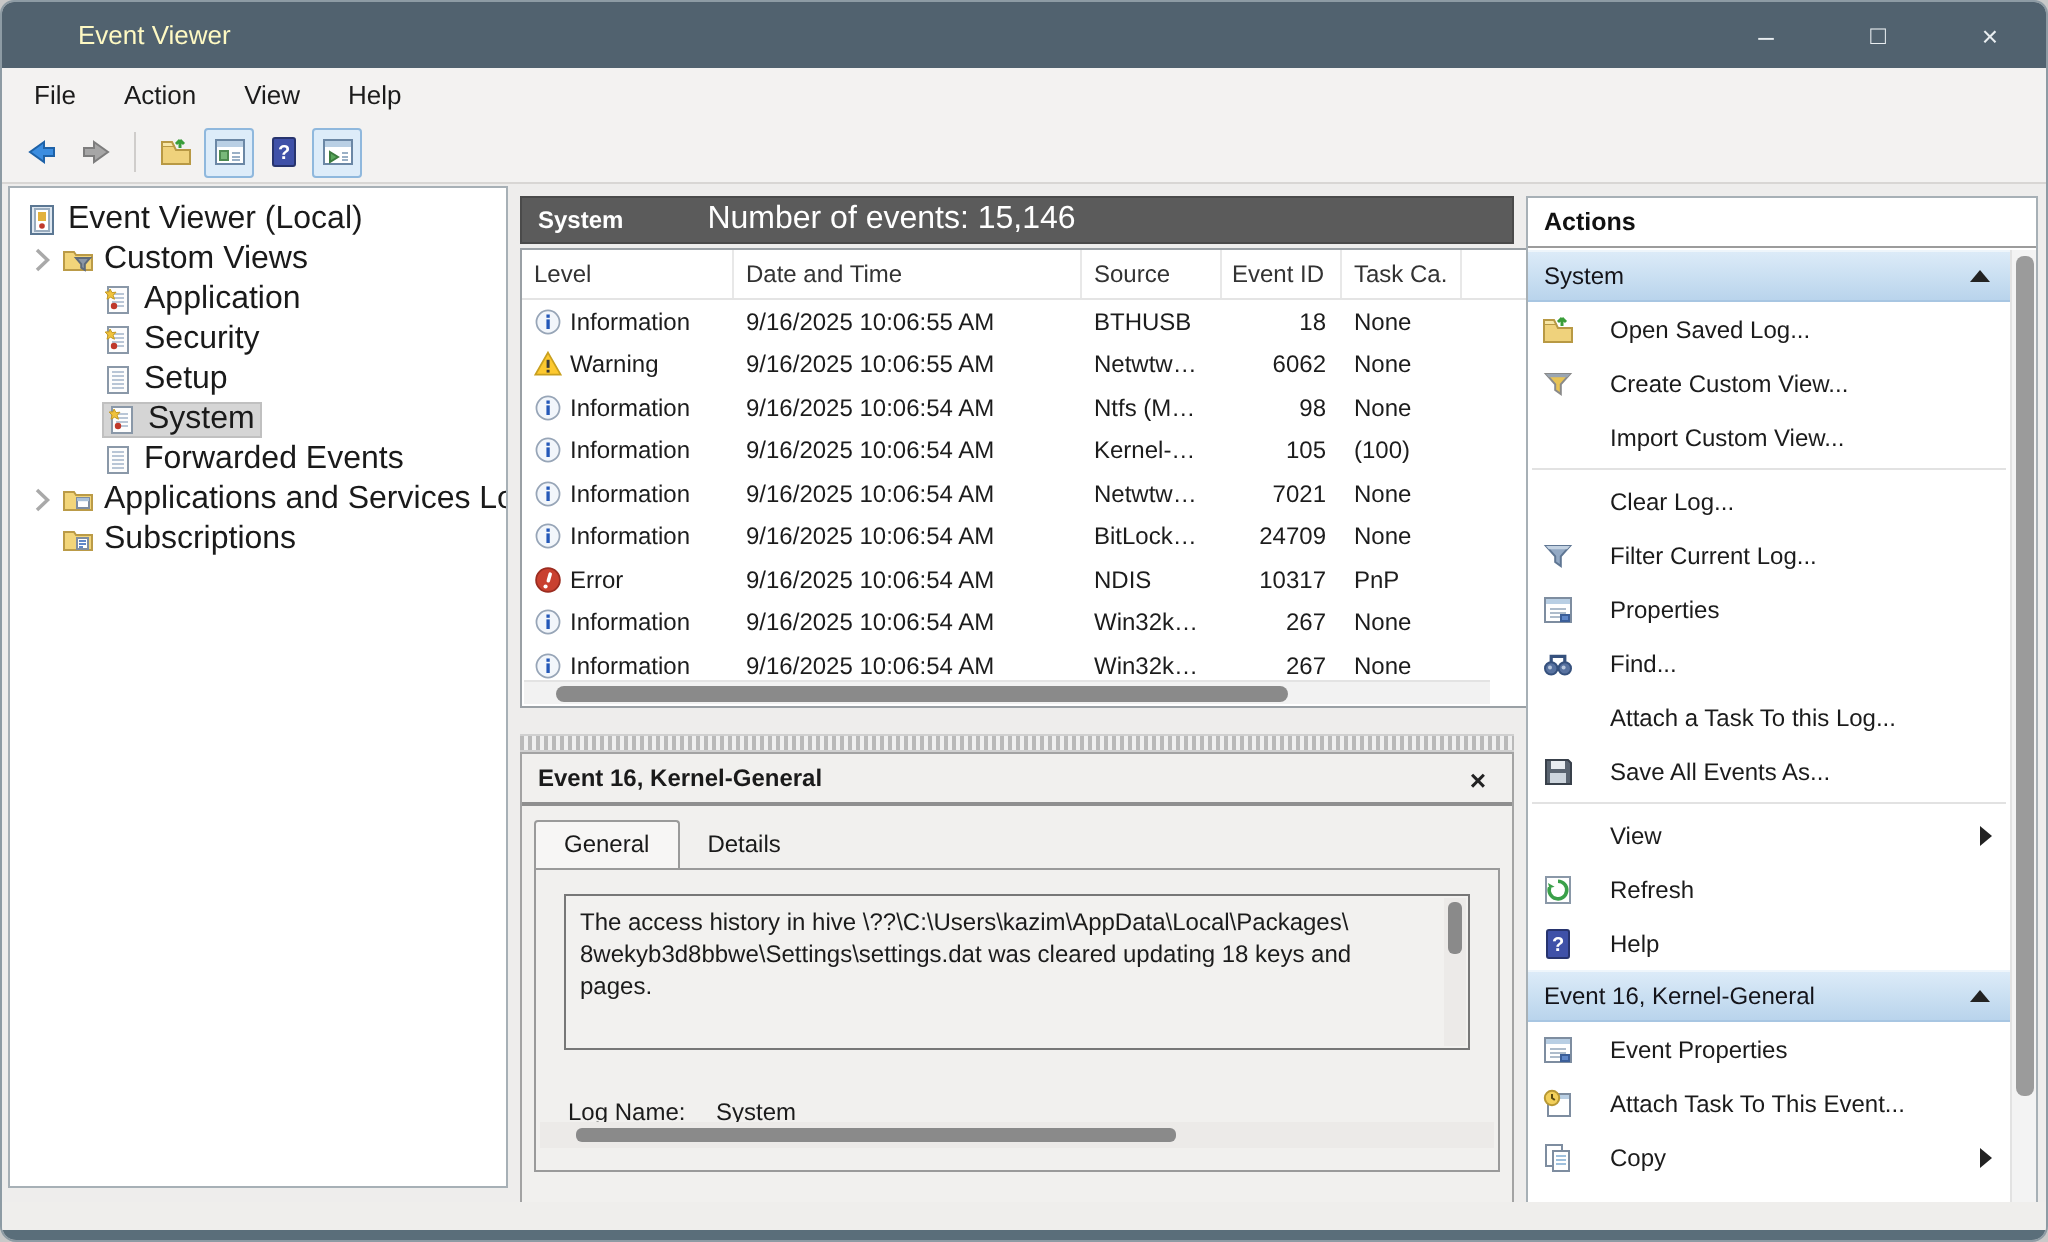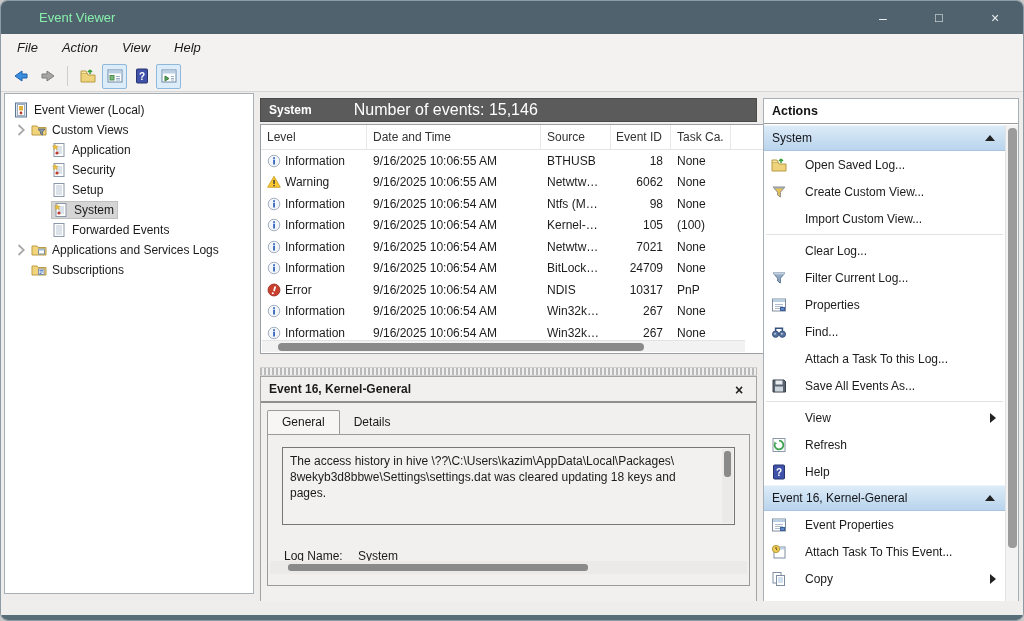--- a/index.html
+++ b/index.html
@@ -4,41 +4,41 @@
 <style>
   * { margin:0; padding:0; box-sizing:border-box; }
   html,body { width:1024px; height:621px; font-family:"Liberation Sans", sans-serif; background:#c8c8c8; }
   #window {
     position:relative; width:1024px; height:621px; overflow:hidden;
     background:#eeedec; border:1px solid #8d9ba4; border-radius:7px 7px 8px 8px;
   }
   
   #titlebar { position:absolute; left:0; top:0; width:100%; height:33px; background:#51626f; display:flex; align-items:center; }
   #titlebar .app-icon { width:16px; height:16px; margin-left:13px; }
-  #titlebar .title { color:#86efac; font-size:13px; margin-left:9px; }
+  #titlebar .title { color:#fef9c3; font-size:13px; margin-left:9px; }
   #win-controls { position:absolute; right:0; top:0; height:33px; display:flex; }
   #win-controls .wbtn { width:56px; height:33px; display:flex; align-items:center; justify-content:center; color:#e9eef1; font-size:14px; }
   #win-controls .wbtn.max { font-size:13px; }
   
-  #menubar { position:absolute; left:0; top:33px; width:100%; height:27px; background:#f3f2f1; display:flex; align-items:center;font-style:italic; }
+  #menubar { position:absolute; left:0; top:33px; width:100%; height:27px; background:#f3f2f1; display:flex; align-items:center; }
   #menubar .mitem { font-size:13px; color:#1b1b1b; padding:4px 12px; }
   #menubar .mitem:first-child { margin-left:4px; }
   
   #toolbar { position:absolute; left:0; top:60px; width:100%; height:31px; background:#f3f2f1; border-bottom:1px solid #d8d6d4; display:flex; align-items:center; }
   .tbtn { width:25px; height:25px; margin:0 1px; display:flex; align-items:center; justify-content:center; border:1px solid transparent; border-radius:2px; }
   .tbtn:first-child { margin-left:7px; }
   .tbtn.hl { border:1px solid #8fb8dd; background:#ddecf9; }
   .tbtn svg { width:17px; height:17px; }
   .tsep { width:1px; height:20px; background:#cfcdcb; margin:0 6px; }
   
   .ic { display:inline-block; width:16px; height:16px; flex:0 0 16px; }
   .ic svg { width:16px; height:16px; display:block; }
   
   #tree-panel { position:absolute; left:3px; top:92px; width:250px; height:501px; background:#ffffff; border:1px solid #a7b0b6; overflow:hidden; }
-  .tree-row { display:flex; align-items:center; height:20px; font-size:12px; color:#1a1a1a; white-space:nowrap; }
+  .tree-row { display:flex; align-items:center; height:20px; font-size:16px; color:#1a1a1a; white-space:nowrap; }
   .tree-row .expander { width:20px; height:16px; flex:0 0 20px; display:flex; align-items:center; justify-content:center; }
   .tree-row .tlabel { margin-left:5px; }
   .tree-row .selwrap { display:flex; align-items:center; background:#d5d5d5; border:1px solid #c0c0c0; padding:0 3px 0 1px; height:18px; }
   .tree-row .selwrap .tlabel { margin-left:5px; }
   
   #log-header { position:absolute; left:259px; top:97px; width:497px; height:24px; background:#5b5b5b; color:#ffffff; display:flex; align-items:center; border:1px solid #4a4a4a; }
   #log-header .lh-title { font-weight:bold; font-size:12px; margin-left:8px; }
   #log-header .lh-sub { font-size:16px; margin-left:42px; }
   #events-table { position:absolute; left:259px; top:123px; width:536px; height:230px; background:#ffffff; border:1px solid #9aa0a5; overflow:hidden; }
   .thead { display:flex; height:25px; align-items:center; border-bottom:1px solid #e4e4e4; font-size:12px; color:#333; }

